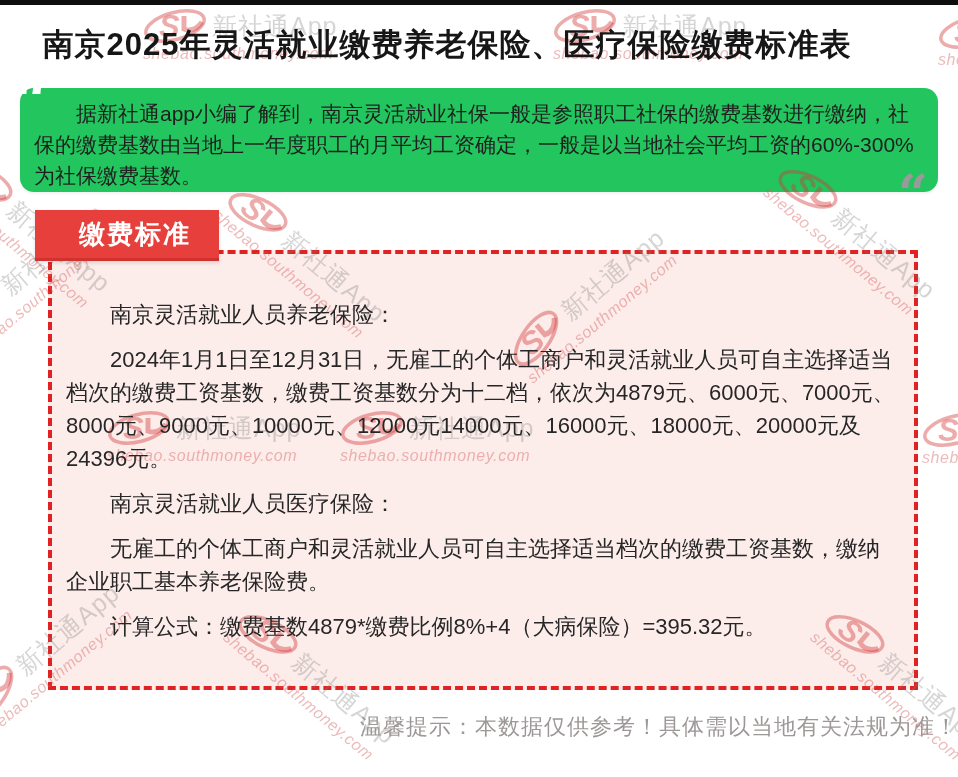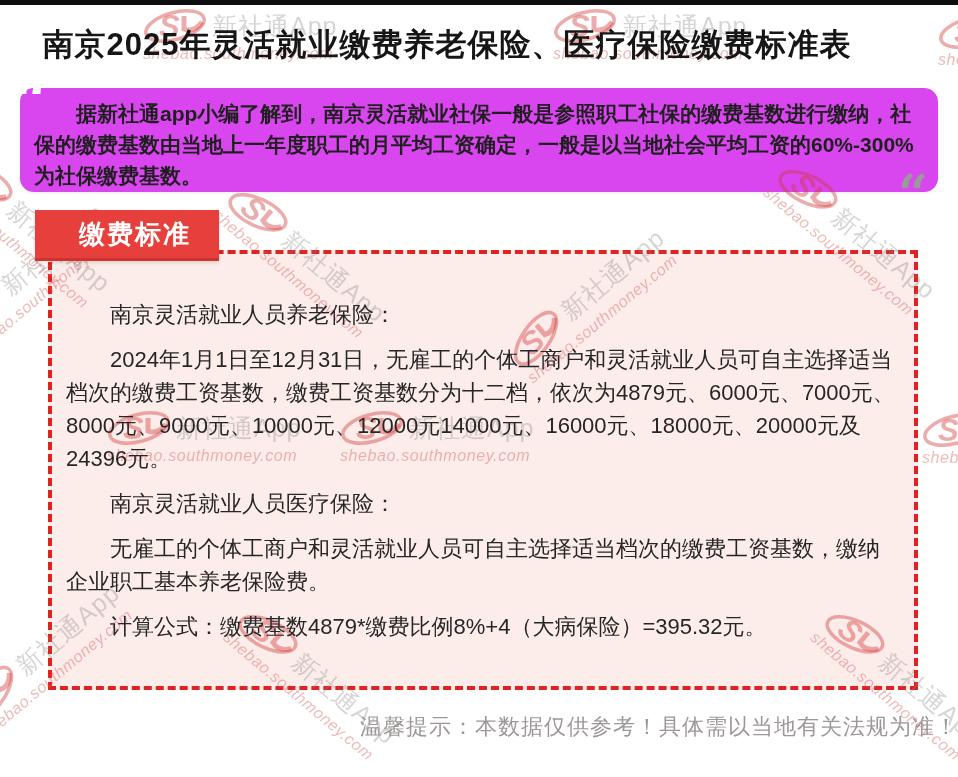--- a/index.html
+++ b/index.html
@@ -11,23 +11,22 @@
 
   .topbar { position:absolute; left:0; top:0; width:958px; height:5px; background:#0e0e0e; z-index:4; }
 
   .page-title {
     position:absolute; left:0; top:24px; width:854px; text-align:center;
     font-size:31px; font-weight:600; color:#161616; letter-spacing:1px; z-index:3;padding-left:40px;
   }
 
   .intro-box {
     position:absolute; left:20px; top:88px; width:918px; height:104px;
-    background:#d946ef; border-radius:14px;
+    background:#22c55e; border-radius:14px;
     box-shadow:0 2px 3px rgba(0,0,0,.05);
-    font-weight:bold;
   }
   .intro-text {
     position:relative; z-index:3;
     padding:10px 16px 0 14px;
     font-size:21px; line-height:31px; color:#1f1f1f; text-indent:2em;
   }
   .quote-open {
     position:absolute; left:14px; top:70px; z-index:4;
     font-size:62px; line-height:1; color:#ffffff; font-weight:bold;
     font-family:"DejaVu Serif","Liberation Serif",serif;

